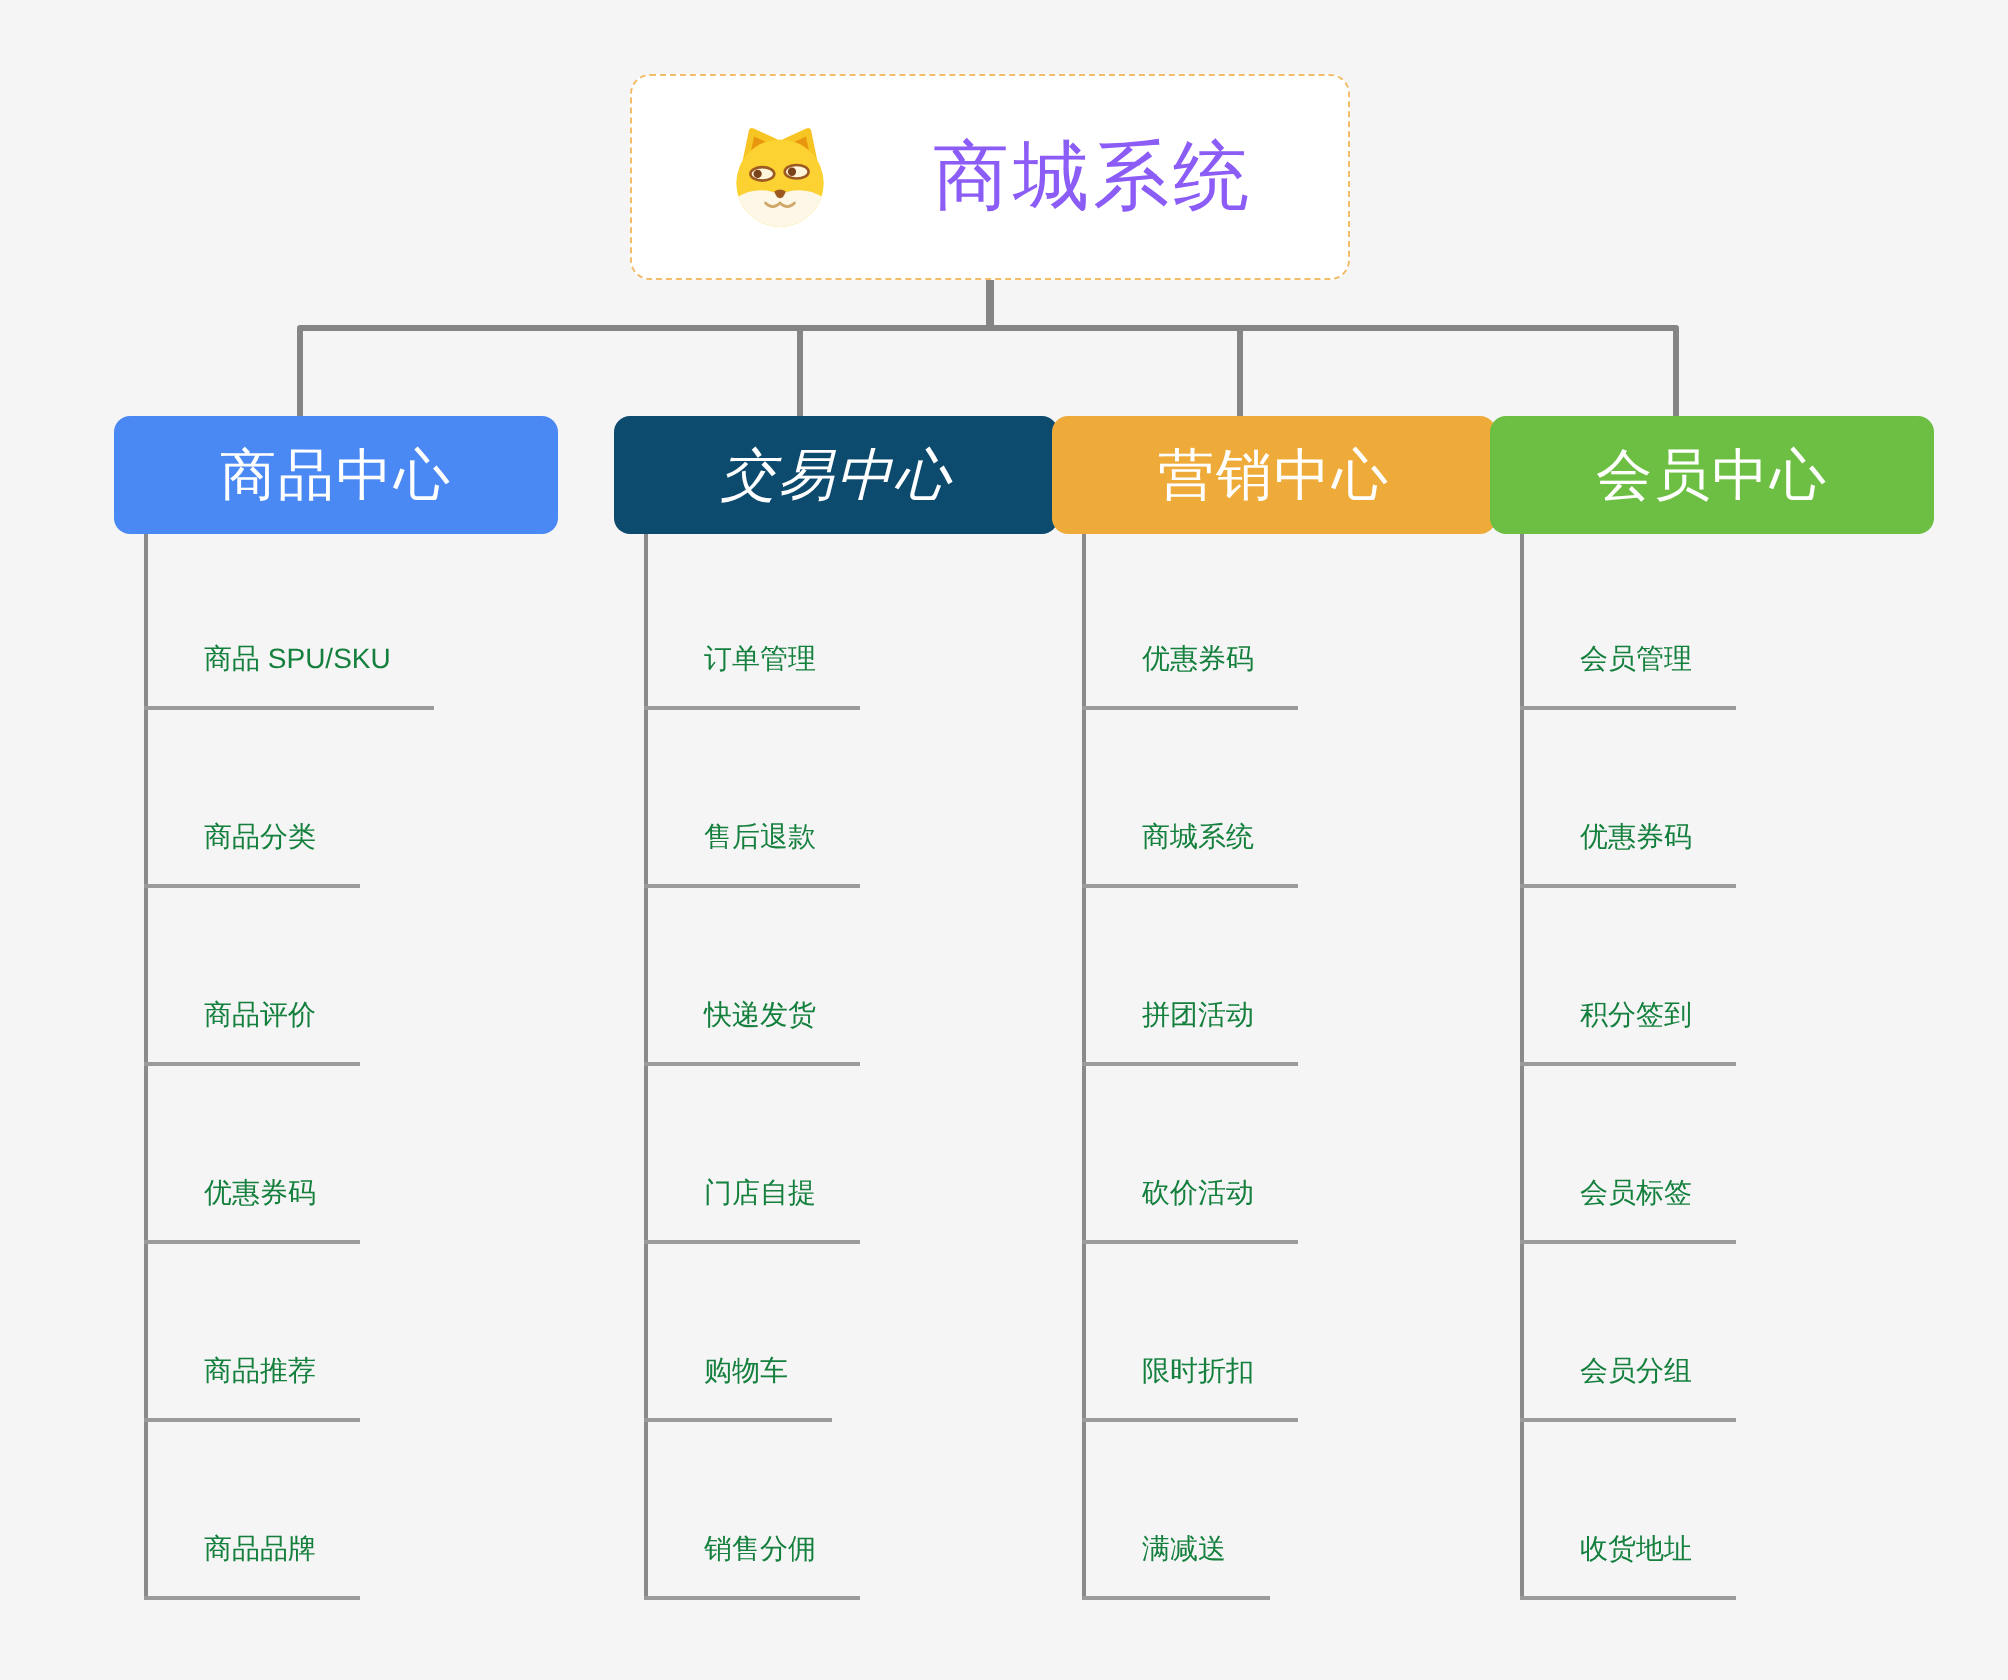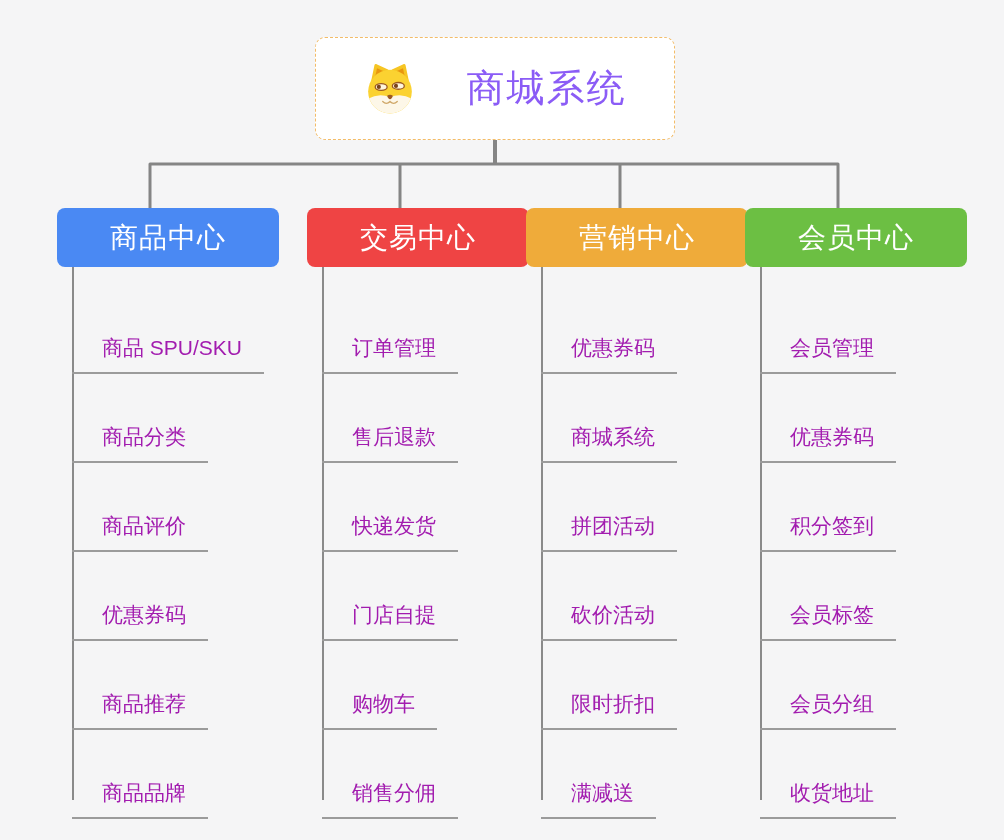--- a/index.html
+++ b/index.html
@@ -37,25 +37,24 @@
   .branch-1{left:307px;}
   .branch-2{left:526px;}
   .branch-3{left:745px;}
 
   
   .leaf{
     position:absolute;cursor:pointer;
   }
   .leaf span{
     display:inline-block;
-    font-size:21px;color:#a21caf;line-height:30px;
+    font-size:14px;color:#15803d;line-height:30px;
     padding:0 22px 9px 30px;
     border-bottom:2px solid #9b9b9b;
     white-space:nowrap;
-    margin-top:19px;
   }
   .col-0 .leaf{left:72px;}
   .col-1 .leaf{left:322px;}
   .col-2 .leaf{left:541px;}
   .col-3 .leaf{left:760px;}
   .row-0{top:314px;}
   .row-1{top:403px;}
   .row-2{top:492px;}
   .row-3{top:581px;}
   .row-4{top:670px;}
@@ -107,21 +106,21 @@
       <path d="M44.5 63 Q50 59 55.5 63 Q53.5 69.5 50 69.5 Q46.5 69.5 44.5 63 Z" fill="#9c5a22"></path>
 
       <path d="M36 74 Q43 81 50 74 Q57 81 64 74" stroke="#cfa768" stroke-width="2.5" fill="none" stroke-linecap="round"></path>
     </svg>
     <div class="root-title">商城系统</div>
   </div>
 
   <div class="branch-node branch-0" style="background-color: rgb(74, 137, 243);">
     <span>商品中心</span>
   </div>
-  <div class="branch-node branch-1" style="background-color: #ef4444;">
+  <div class="branch-node branch-1" style="background-color: #0c4a6e; font-style: italic;">
     <span>交易中心</span>
   </div>
   <div class="branch-node branch-2" style="background-color: rgb(239, 171, 58); align-items: center;">
     <span>营销中心</span>
   </div>
   <div class="branch-node branch-3" style="background-color: rgb(108, 191, 67); justify-content: center;">
     <span>会员中心</span>
   </div>
 
   <div class="col-0">

